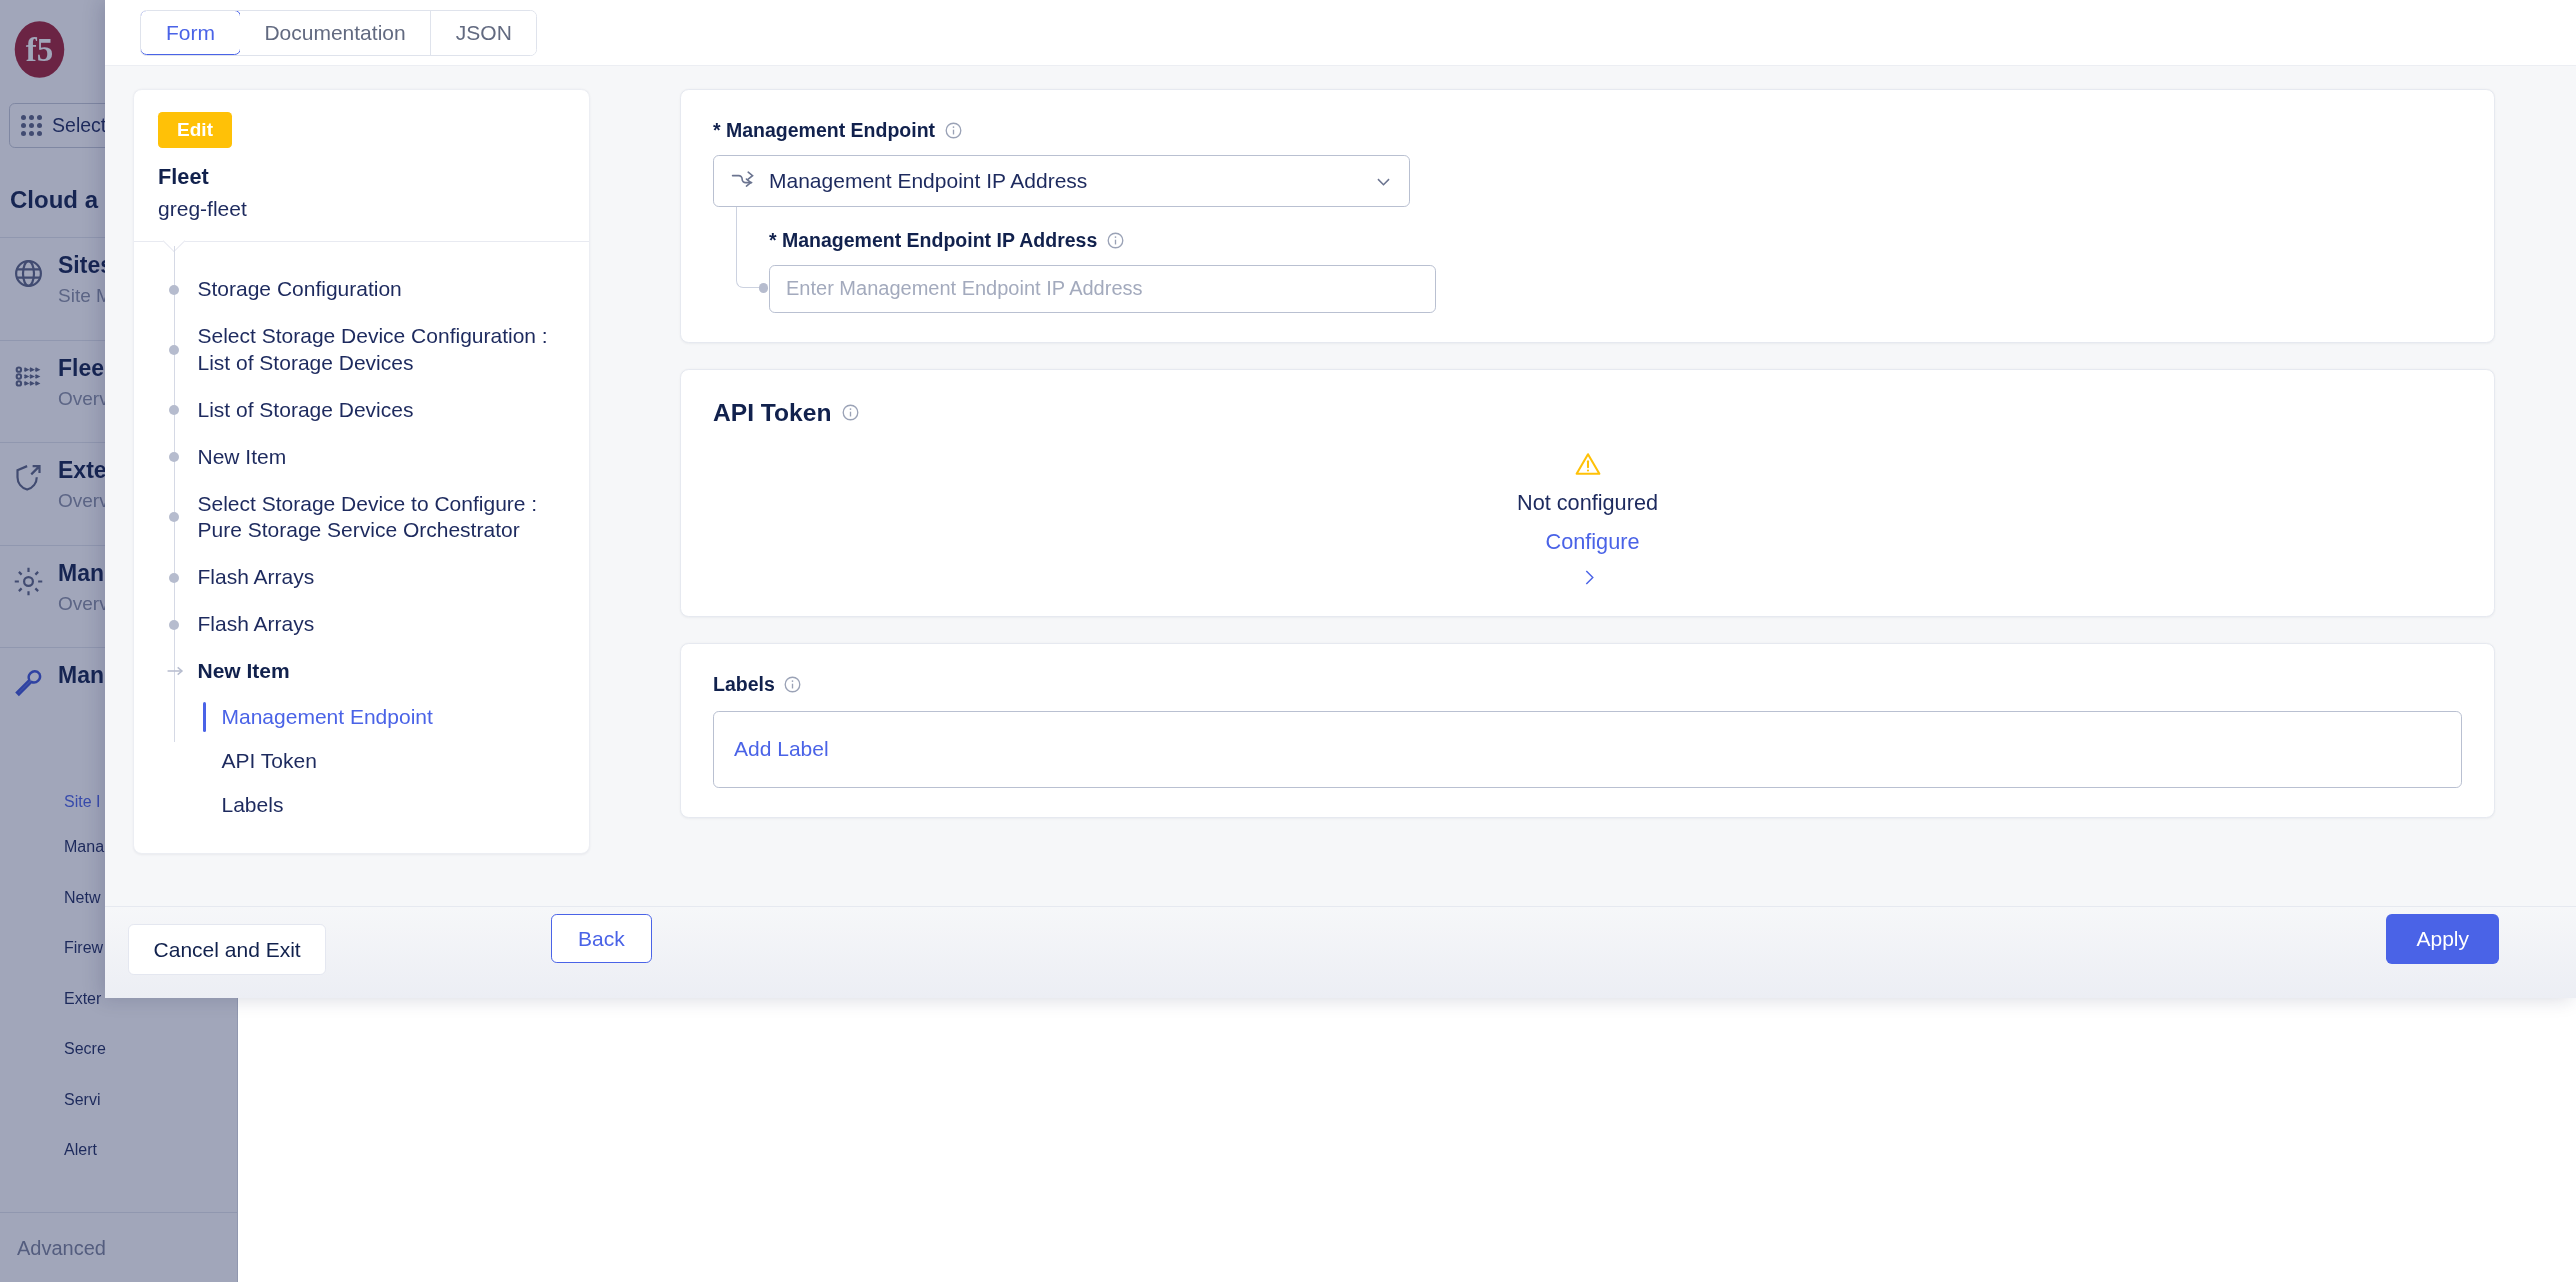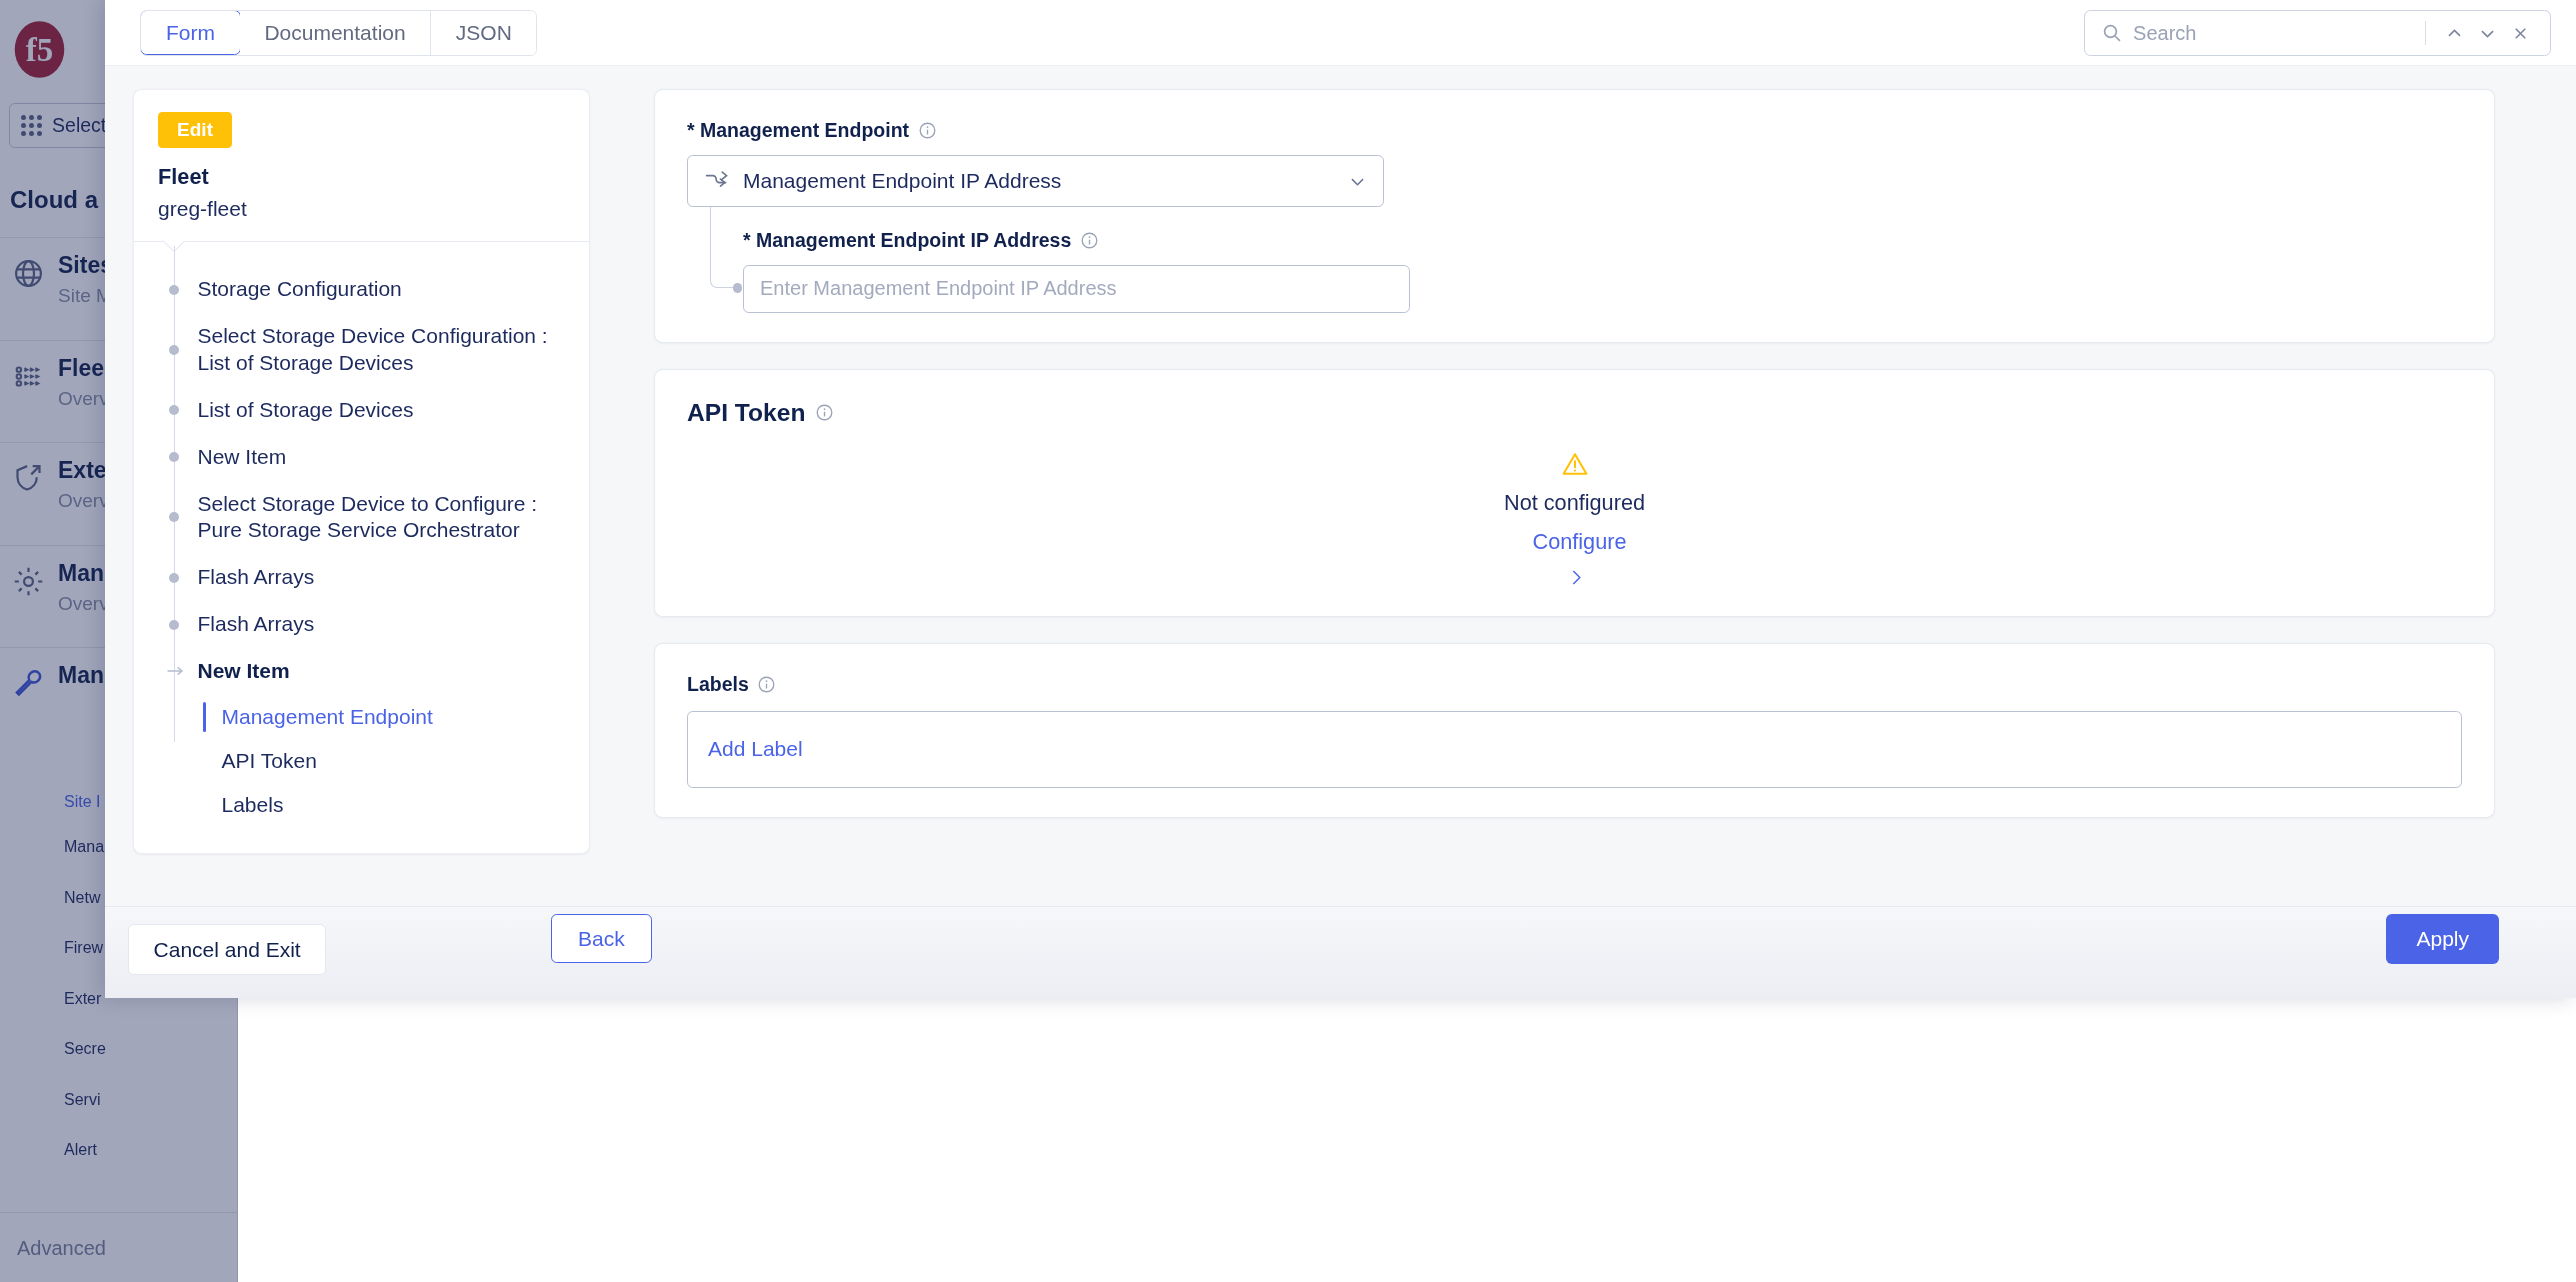--- a/index.html
+++ b/index.html
@@ -178,21 +178,21 @@
     width: 3.6px; background: #4a63e7; border-radius: 2.2px;
   }
 
   
   #form-col {
     position: absolute; left: 549px; top: 23px; right: 81px;
   }
   .card {
     background: #ffffff; border: 0.7px solid #e6e9f0; border-radius: 8.7px;
     box-shadow: 0 0.7px 2.2px rgba(26,34,64,0.05);
-    margin-bottom: 26px; padding: 29px 32px;
+    margin-bottom: 26px; padding: 29px 32px; margin-left: 26px;
   }
 
   .flabel {
     font-size: 19.5px; font-weight: bold; color: #11214d;
     display: flex; align-items: center; gap: 8.7px;
   }
   .info-ic { width: 19px; height: 19px; color: #9aa2b6; flex: 0 0 19px; }
   .info-ic svg { width: 100%; height: 100%; display: block; }
 
   .select-box {
@@ -386,45 +386,20 @@
 
 <div id="modal">
 
   <div id="modal-top">
     <div id="tabs">
       <div class="tab active">Form</div>
       <div class="tab">Documentation</div>
       <div class="tab">JSON</div>
     </div>
 
-    <div id="searchbox">
-      <span class="sico">
-        <svg viewBox="0 0 24 24" fill="none" stroke="currentColor" stroke-width="1.9">
-          <circle cx="10.5" cy="10.5" r="6.5"></circle>
-            <path d="M15.5 15.5 21 21"></path>
-        </svg>
-      </span>
-      <input id="search-input" type="text" placeholder="Search" style="">
-      <span class="sdiv"></span>
-      <span class="sbtn">
-        <svg viewBox="0 0 24 24" fill="none" stroke="currentColor" stroke-width="2">
-            <path d="M5 15l7-7 7 7"></path>
-          </svg>
-      </span>
-      <span class="sbtn">
-        <svg viewBox="0 0 24 24" fill="none" stroke="currentColor" stroke-width="2">
-            <path d="M5 9l7 7 7-7"></path>
-          </svg>
-      </span>
-      <span class="sbtn">
-        <svg viewBox="0 0 24 24" fill="none" stroke="currentColor" stroke-width="2">
-            <path d="M6 6l12 12M18 6 6 18"></path>
-          </svg>
-      </span>
-    </div>
   </div>
 
   <div id="modal-body">
 
     <div id="tree-card">
       <div id="tree-head">
         <button id="edit-btn">Edit</button>
         <div id="tree-kind">Fleet</div>
         <div id="tree-name">greg-fleet</div>
         <div id="head-notch"></div>

